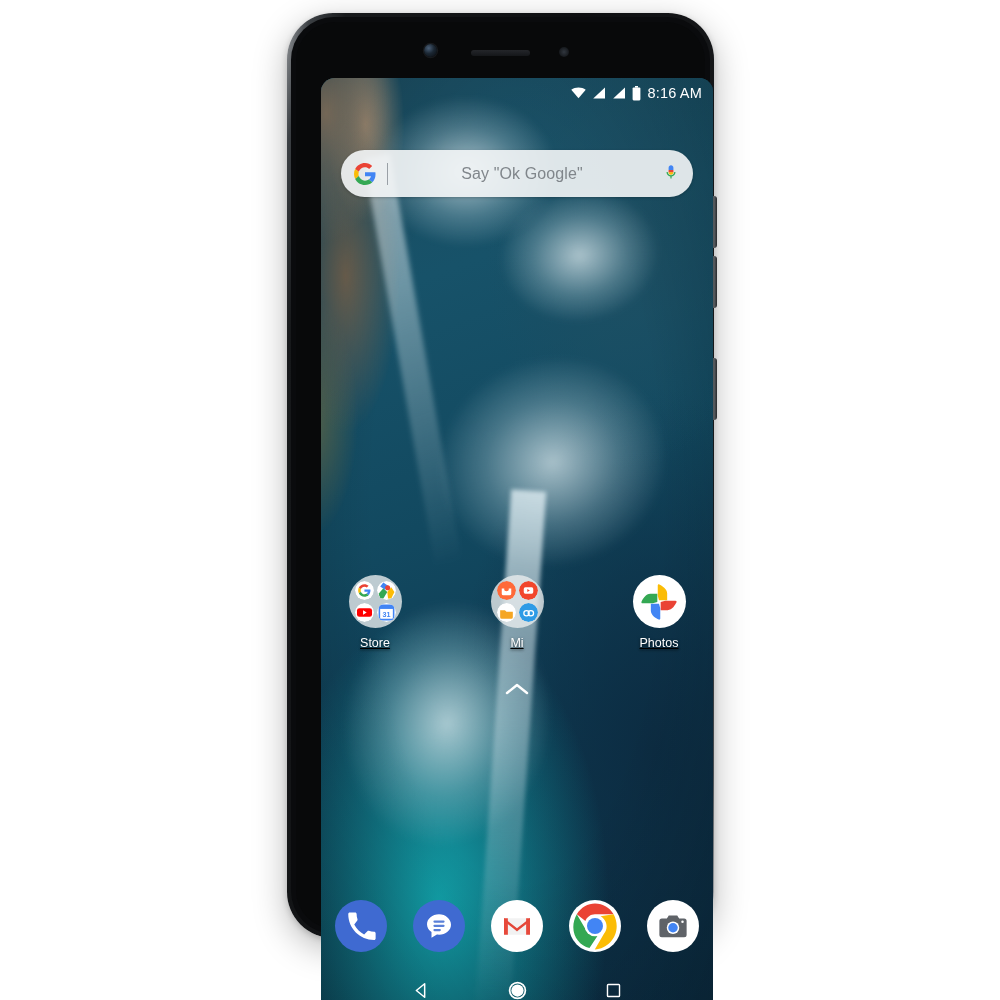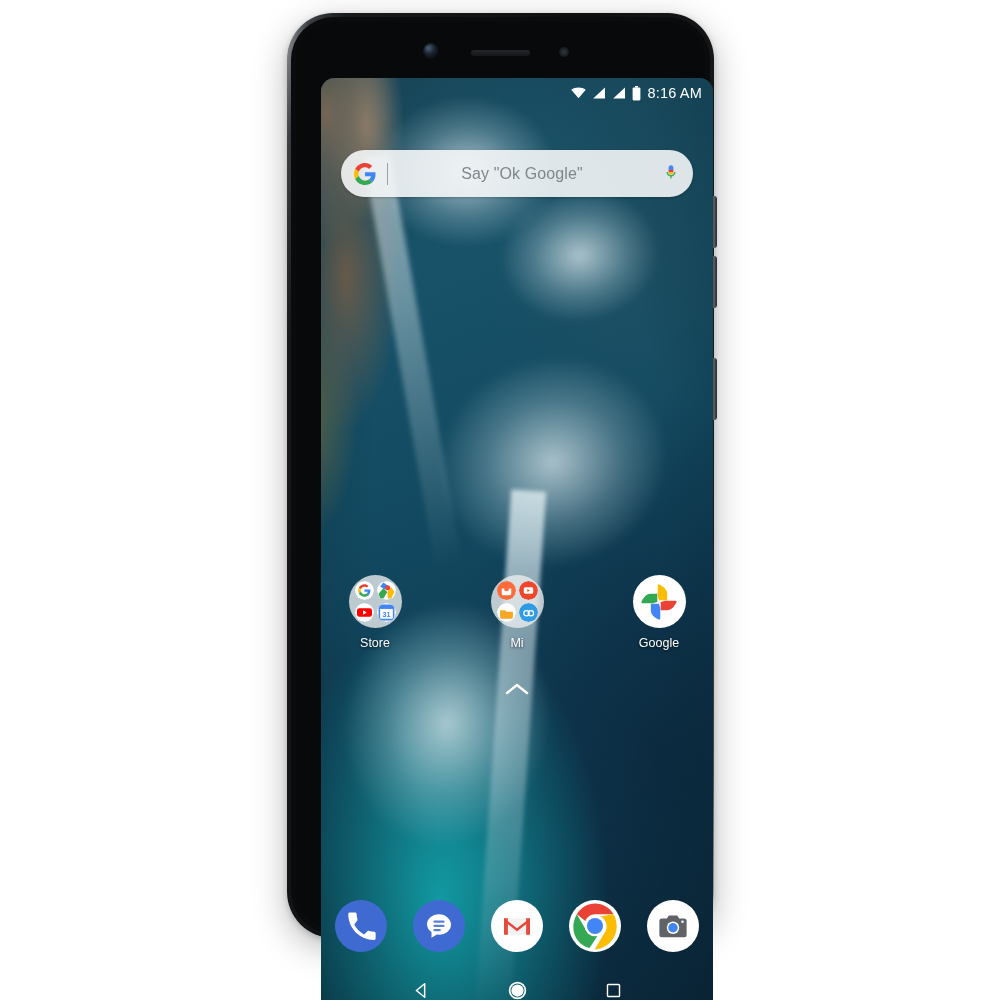--- a/index.html
+++ b/index.html
@@ -154,21 +154,21 @@
     padding-right: 6px; white-space: nowrap;
   }
   .mic-icon { width: 18px; height: 22px; flex: 0 0 auto; }
 
   
   .app-grid {
     position: absolute; left: 12px; top: 497px; width: 368px;
     display: flex; justify-content: space-between; align-items: flex-start;
   }
   .app-cell {
-    width: 84px; display: flex; flex-direction: column; align-items: center;
+    width: 84px; display: flex; flex-direction: column; align-items: center; text-decoration: underline;
   }
   .app-icon { width: 53px; height: 53px; position: relative; }
   .app-label {
     margin-top: 8px; font-size: 12.5px; color: #ffffff;
     text-shadow: 0 1px 3px rgba(0,0,0,.65); white-space: nowrap;
   }
   
   .folder {
     width: 53px; height: 53px; border-radius: 50%;
     background: rgba(233,236,238,.80);
@@ -359,21 +359,21 @@
         <div class="app-icon">
           <div class="round-app">
             <svg viewBox="0 0 48 48" width="40" height="40">
               <path fill="#FBBC05" d="M22.5 4.2c0-1 1-1.7 1.9-1.2 3.1 1.5 9.4 5.2 9.4 10.6V22H24l-1.5-5.5z"></path>
               <path fill="#EA4335" d="M43.8 22.5c1 0 1.7 1 1.2 1.9-1.5 3.1-5.2 9.4-10.6 9.4H26V24l5.5-1.5z"></path>
               <path fill="#4285F4" d="M25.5 43.8c0 1-1 1.7-1.9 1.2-3.1-1.5-9.4-5.2-9.4-10.6V26H24l1.5 5.5z"></path>
               <path fill="#34A853" d="M4.2 25.5c-1 0-1.7-1-1.2-1.9 1.5-3.1 5.2-9.4 10.6-9.4H22V24l-5.5 1.5z"></path>
             </svg>
           </div>
         </div>
-        <span class="app-label">Google</span>
+        <span class="app-label">Photos</span>
       </div>
 
     </div>
 
     <div class="drawer-handle">
       <svg viewBox="0 0 24 14" width="24" height="14">
         <path d="M2 11 L12 3 L22 11" fill="none" stroke="#ffffff" stroke-width="2.4" stroke-linecap="round" stroke-linejoin="round"></path>
       </svg>
     </div>
 

